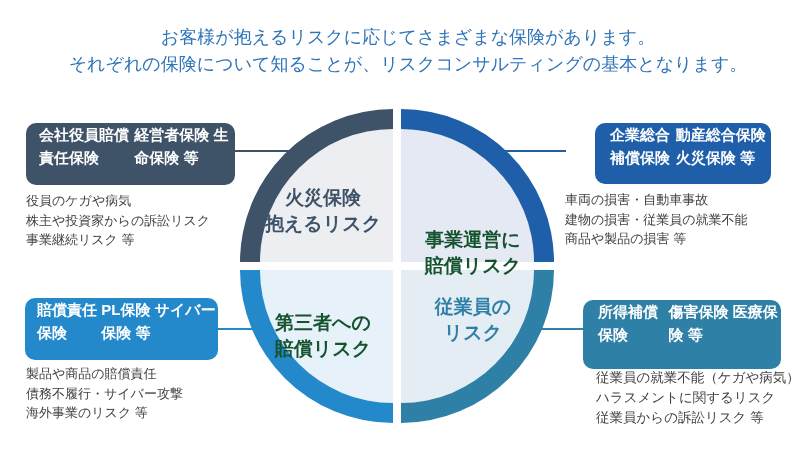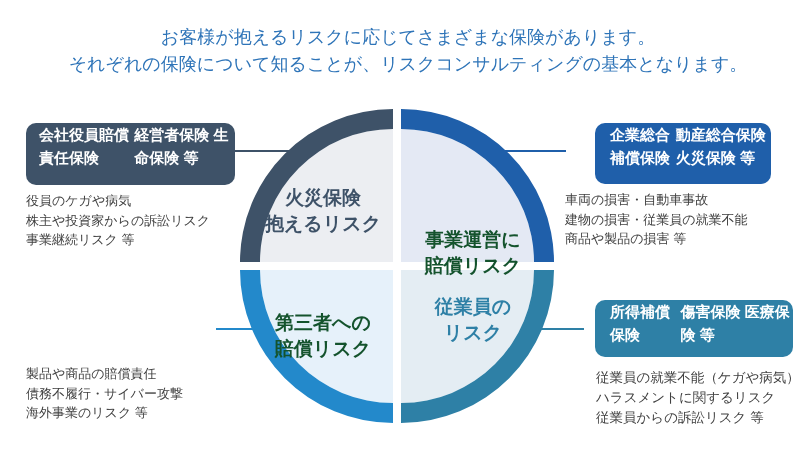--- a/index.html
+++ b/index.html
@@ -28,21 +28,21 @@
   .qlabel-bl{left:243px;top:310px;color:#14532d;}
   .qlabel-br{left:393px;top:294px;color:#2E80A6;}
 
   
   .box{position:absolute;z-index:1;box-sizing:border-box;color:#ffffff;font-weight:bold;
        font-size:15px;line-height:23px;display:flex;flex-direction:row;
        justify-content:center;border-radius:10px;}
   .box-tl{left:26px;top:123px;width:209px;height:62px;background:#3E5268;padding-left:13px;}
   .box-tr{left:595px;top:123px;width:176px;height:61px;background:#1F5FAA;padding-left:15px;}
   .box-bl{left:25px;top:298px;width:193px;height:62px;background:#2389CB;padding-left:12px;}
-  .box-br{left:583px;top:300px;width:198px;height:57px;background:#2E80A6;padding-left:15px;margin-left:12px;}
+  .box-br{left:583px;top:300px;width:198px;height:69px;background:#2E80A6;padding-left:15px;}
 
   
   .details{position:absolute;z-index:1;font-size:13px;line-height:19.5px;color:#404040;}
   .details-tl{left:26px;top:191px;}
   .details-tr{left:565px;top:190px;}
   .details-bl{left:26px;top:364px;}
   .details-br{left:583px;top:368px;font-size:13.5px;line-height:20px;margin-left:13px;}
 </style>
 </head>
 <body>
@@ -100,20 +100,24 @@
   </div>
 
   <div class="box box-tl">
     <div>会社役員賠償責任保険</div>
     <div>経営者保険 生命保険 等</div>
   </div>
   <div class="box box-tr">
     <div>企業総合補償保険</div>
     <div>動産総合保険 火災保険 等</div>
   </div>
+  <div class="box box-bl">
+    <div>賠償責任保険</div>
+    <div>PL保険 サイバー保険 等</div>
+  </div>
   <div class="box box-br">
     <div>所得補償保険</div>
     <div>傷害保険 医療保険 等</div>
   </div>
 
   <div class="details details-tl">
     <div>役員のケガや病気</div>
     <div>株主や投資家からの訴訟リスク</div>
     <div>事業継続リスク 等</div>
   </div>

